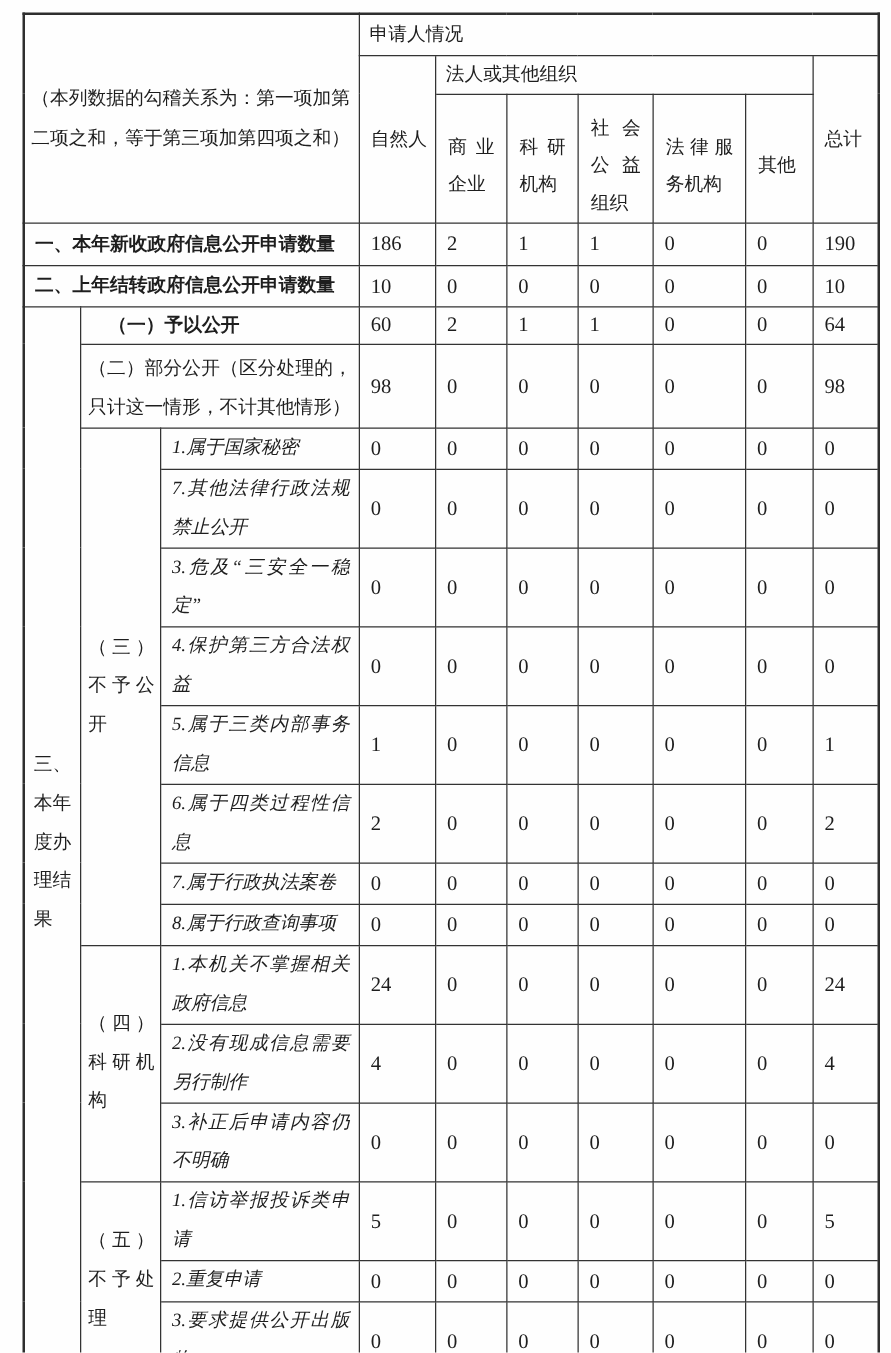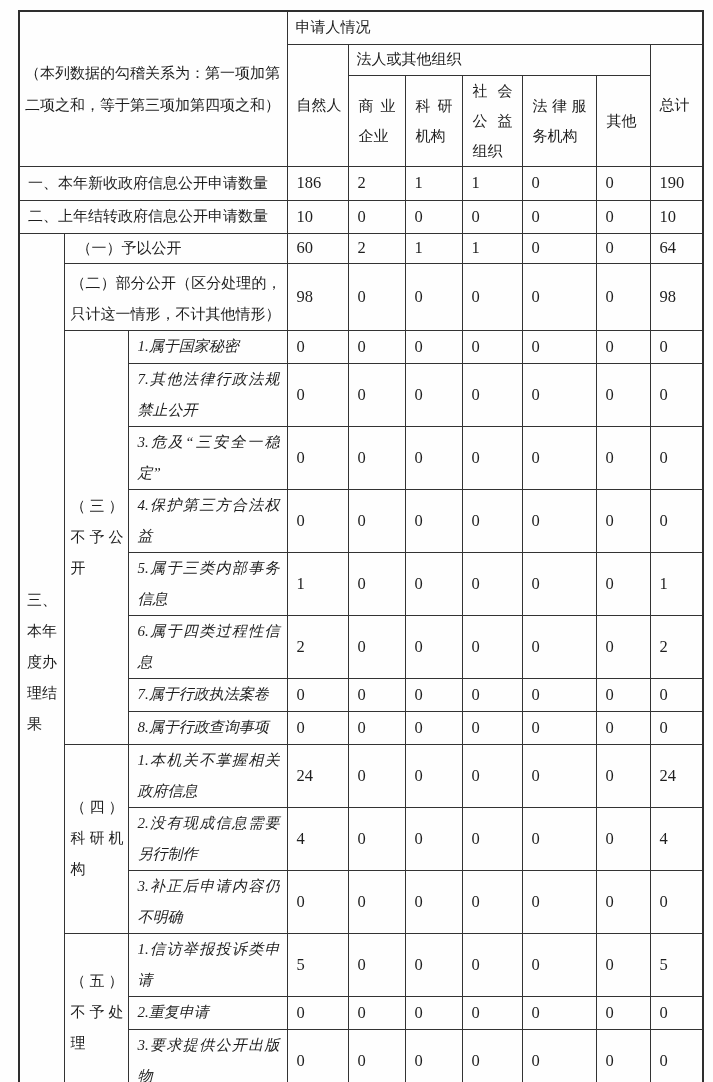--- a/index.html
+++ b/index.html
@@ -29,27 +29,27 @@
     font-size: 15px;
     line-height: 31px;
     overflow: hidden;
     padding: 0;
   }
   
   td.remark     { padding: 0 5px; line-height: 32px; text-align: left; margin-left: 27px; }
   td.hdr-app    { padding-left: 8px; line-height: normal; margin-top: 40px; }
   td.hdr        { padding-left: 9px; line-height: normal; }
   td.hdr-legal  { padding-left: 8px; line-height: normal; }
-  td.sub        { padding: 0 9px 0 10px; text-align: justify; text-justify: inter-character; line-height: 30px; }
+  td.sub        { padding: 12px 9px 0 10px; text-align: justify; text-justify: inter-character; line-height: 30px; }
   
   td.col1       { padding: 0 4px 0 7px; text-align: left; }
   td.col2       { padding: 0 4px 0 6px; text-align: justify; text-justify: inter-character; }
   td.col3       { padding: 0 7px 0 9px; text-align: justify; text-justify: inter-character; font-style: italic; }
-  td.row-head   { padding-left: 8px; line-height: normal; }
-  td.sub-head   { padding-left: 12px; line-height: normal; }
+  td.row-head   { padding-left: 8px; line-height: normal; font-weight: bold; }
+  td.sub-head   { padding-left: 22px; line-height: normal; font-weight: bold; }
   td.sub-head-wrap { padding: 4px 5px 0 6px; text-align: justify; text-justify: inter-character; }
   
   td.num {
     padding-left: 9px;
     font-size: 16.5px;
     line-height: normal;
     text-align: left;
   }
 </style>
 </head>

